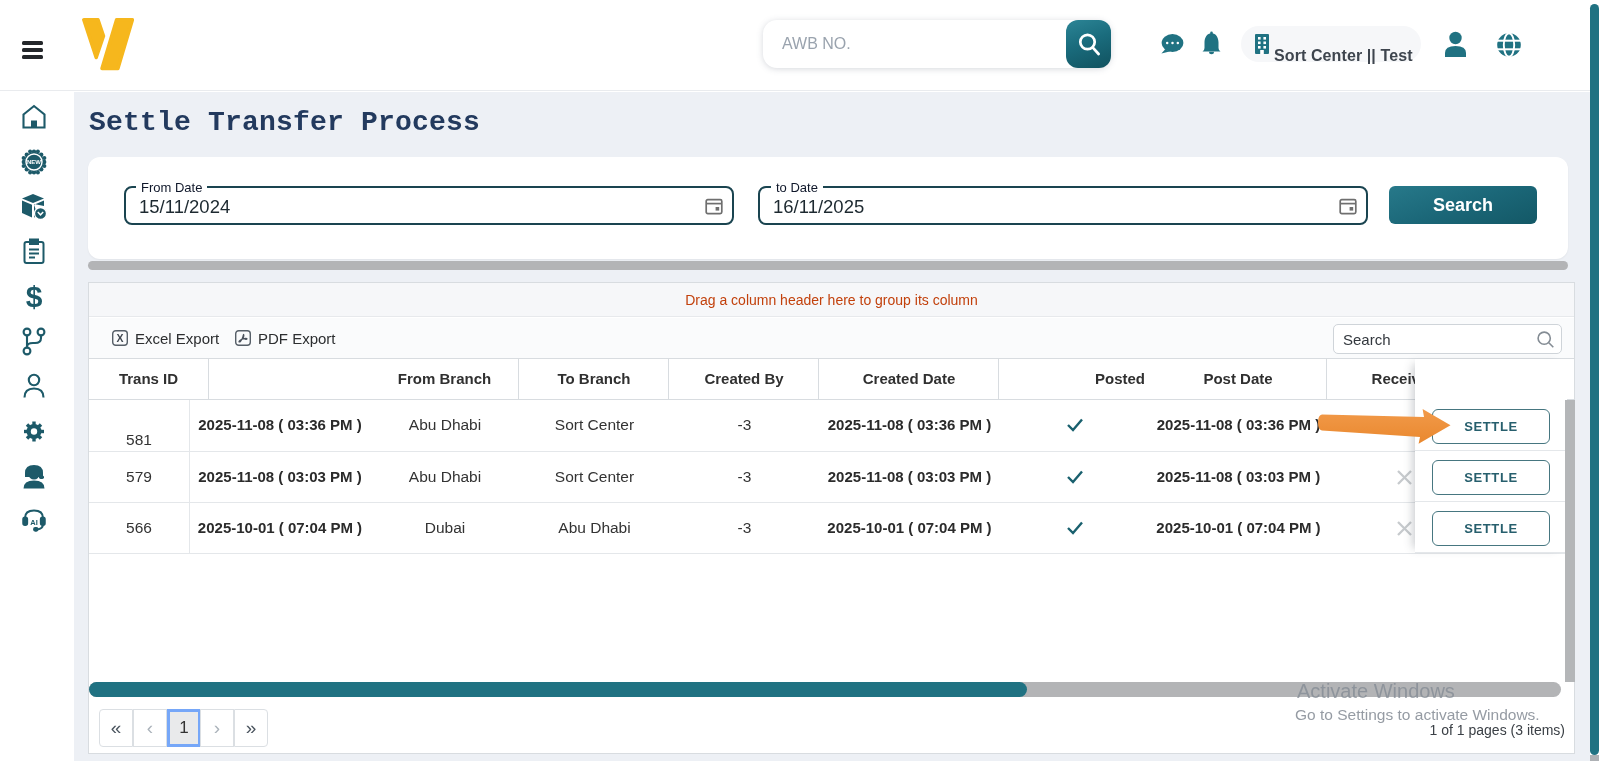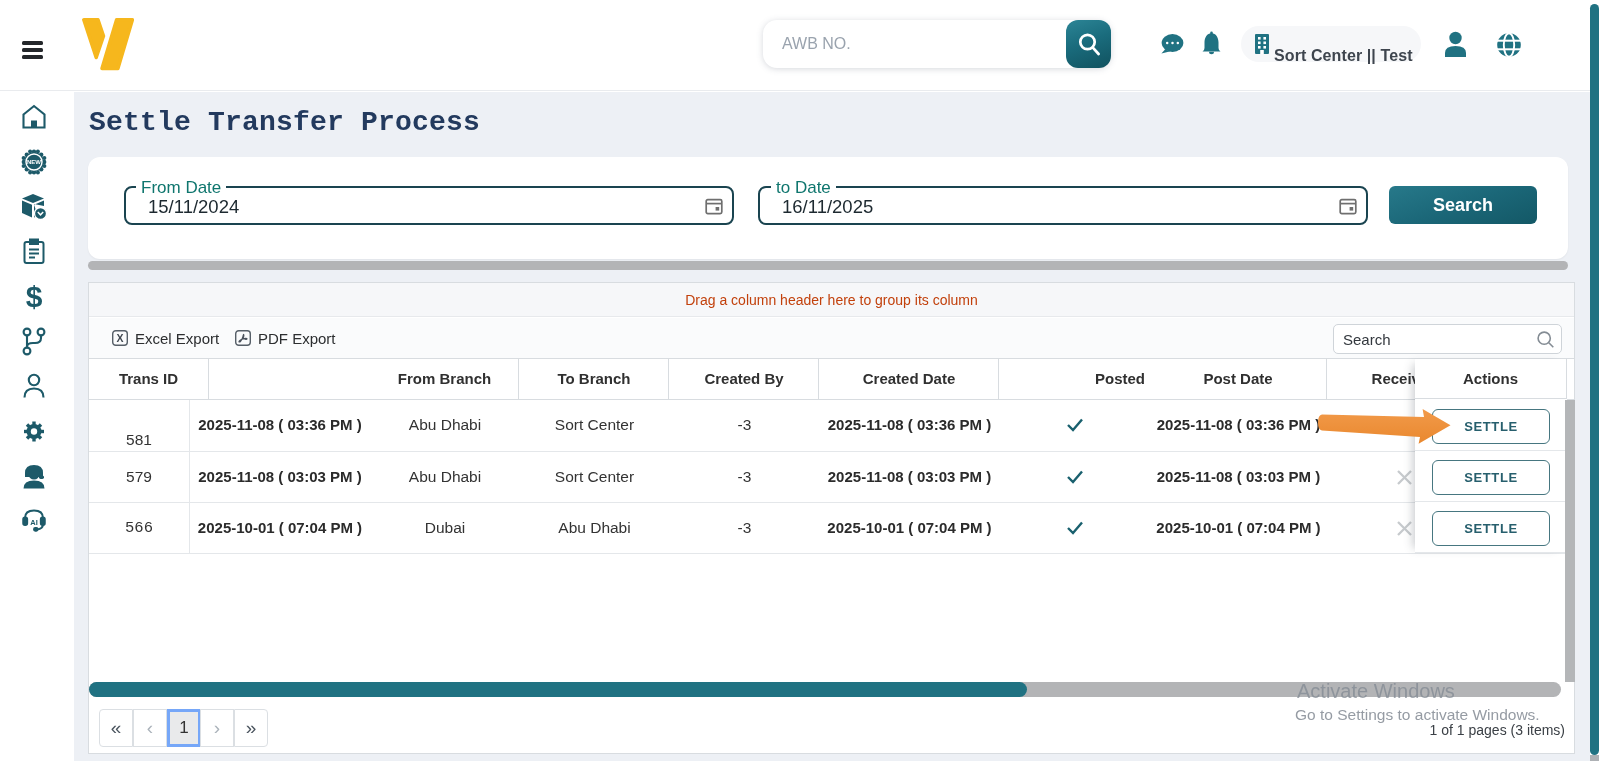--- a/index.html
+++ b/index.html
@@ -15,22 +15,22 @@
   #awb .ph { position:absolute; left:19px; top:15px; font-size:16px; color:#9aa3ae; }
   #awbbtn { position:absolute; left:1066px; top:20px; width:45px; height:48px; border-radius:12px; background:linear-gradient(160deg,#2c8596 0%,#1a6c7d 45%,#11525f 100%); z-index:2; }
   #toppill { position:absolute; left:1241px; top:26px; width:180px; height:36px; border-radius:18px; background:#f6f7f9; }
   #toppill .t { position:absolute; left:33px; top:9px; font-size:16px; font-weight:bold; color:#3e454e; letter-spacing:.1px; white-space:nowrap;margin-top:12px; }
   
   #h1 { position:absolute; left:89px; top:107px; font-size:28px; font-weight:bold; color:#233a5e; letter-spacing:.2px;font-family:Liberation Mono, monospace; }
   
   #fcard { position:absolute; left:88px; top:157px; width:1480px; height:102px; background:#fff; border-radius:12px; box-shadow:0 1px 2px rgba(0,0,0,.05); }
   #fbar { position:absolute; left:88px; top:261px; width:1480px; height:9px; background:#b3b4b6; border-radius:6px; }
   .dfield { position:absolute; top:186px; height:39px; border:2px solid #1a4450; border-radius:8px; background:#fff; }
-  .dlabel { position:absolute; top:-8px; font-size:17px; color:#0f766e; background:#fff; padding:0 5px; line-height:15px; }
-  .dval { position:absolute; left:13px; top:8px; font-size:18.5px; color:#1d2930;margin-left:9px; }
+  .dlabel { position:absolute; top:-8px; font-size:13px; color:#0f172a; background:#fff; padding:0 5px; line-height:15px; }
+  .dval { position:absolute; left:13px; top:8px; font-size:18.5px; color:#1d2930; }
   .cal { position:absolute; top:8px; }
   #searchbtn { position:absolute; left:1389px; top:186px; width:148px; height:38px; border-radius:6px; background:linear-gradient(160deg,#27798a 0%,#1b6778 50%,#135866 100%); color:#fff; font-weight:bold; font-size:18px; text-align:center; line-height:38px; }
   
   #tcard { position:absolute; left:88px; top:282px; width:1487px; height:472px; background:#fff; border:1px solid #d8dce0; }
   #dragband { position:absolute; left:0; top:0; width:1485px; height:34px; background:#f6f7f9; border-bottom:1px solid #e7e9ec; color:#c2410c; font-size:14px; text-align:center; line-height:34px; }
   #toolbar { position:absolute; left:0; top:35px; width:1485px; height:41px; background:#fafbfc; border-bottom:1px solid #d8dce0; }
   .expt { position:absolute; top:12px; font-size:15px; color:#2c2e30; }
   #tsearch { position:absolute; left:1244px; top:6px; width:229px; height:30px; border:1px solid #cfd4d9; border-radius:5px; background:#fff; }
   #tsearch .ph { position:absolute; left:9px; top:6px; font-size:15px; color:#33383e; }
   .hcell { position:absolute; top:76px; height:40px; border-right:1px solid #d8dce0; font-weight:bold; font-size:15px; color:#303030; text-align:center; line-height:40px; background:#fff; }
@@ -294,39 +294,38 @@
       <path d="M3 9 L8 14 L17 3.5" fill="none" stroke="#19606e" stroke-width="2.4"></path>
     </svg>
   <div class="cell bold" style="left:1061px; top:185px; width:177px;">2025-11-08 ( 03:03 PM )</div>
   <svg class="abs" style="left:1307px; top:186px;" width="17" height="17" viewBox="0 0 17 17">
       <g stroke="#c6cacd" stroke-width="2.3">
         <line x1="2" y1="2" x2="15" y2="15"></line>
         <line x1="15" y1="2" x2="2" y2="15"></line>
       </g>
     </svg>
 
-  <div class="cell" style="left:0; top:236px; width:100px;font-family:Liberation Mono, monospace;">566</div>
+  <div class="cell" style="left:0; top:236px; width:100px;">566</div>
   <div class="cell bold" style="left:101px; top:236px; width:180px;">2025-10-01 ( 07:04 PM )</div>
   <div class="cell" style="left:282px; top:236px; width:148px;">Dubai</div>
   <div class="cell" style="left:431px; top:236px; width:149px;">Abu Dhabi</div>
   <div class="cell" style="left:581px; top:236px; width:149px;">-3</div>
   <div class="cell bold" style="left:731px; top:236px; width:179px;">2025-10-01 ( 07:04 PM )</div>
   <svg class="abs" style="left:976px; top:236px;" width="20" height="18" viewBox="0 0 20 18">
       <path d="M3 9 L8 14 L17 3.5" fill="none" stroke="#19606e" stroke-width="2.4"></path>
     </svg>
   <div class="cell bold" style="left:1061px; top:236px; width:177px;">2025-10-01 ( 07:04 PM )</div>
   <svg class="abs" style="left:1307px; top:237px;" width="17" height="17" viewBox="0 0 17 17">
       <g stroke="#c6cacd" stroke-width="2.3">
         <line x1="2" y1="2" x2="15" y2="15"></line>
         <line x1="15" y1="2" x2="2" y2="15"></line>
       </g>
     </svg>
 
   <div id="actions">
-    <div class="abs" style="left:0; top:0; width:152px; height:40px; border-bottom:1px solid #d8dce0; border-right:1px solid #d8dce0; font-weight:bold; font-size:15px; color:#303030; text-align:center; line-height:40px;">Actions</div>
     <div class="abs" style="left:0; top:91px; width:152px; height:1px; background:#e4e7ea;"></div>
     <div class="abs" style="left:0; top:142px; width:152px; height:1px; background:#e4e7ea;"></div>
     <div class="abs" style="left:0; top:193px; width:152px; height:1px; background:#e4e7ea;"></div>
     <div class="settle" style="top:50px;">SETTLE</div>
     <div class="settle" style="top:101px;">SETTLE</div>
     <div class="settle" style="top:152px;">SETTLE</div>
   </div>
   <div id="vscroll"></div>
   <div id="hstrack"></div>
   <div id="hsthumb"></div>

